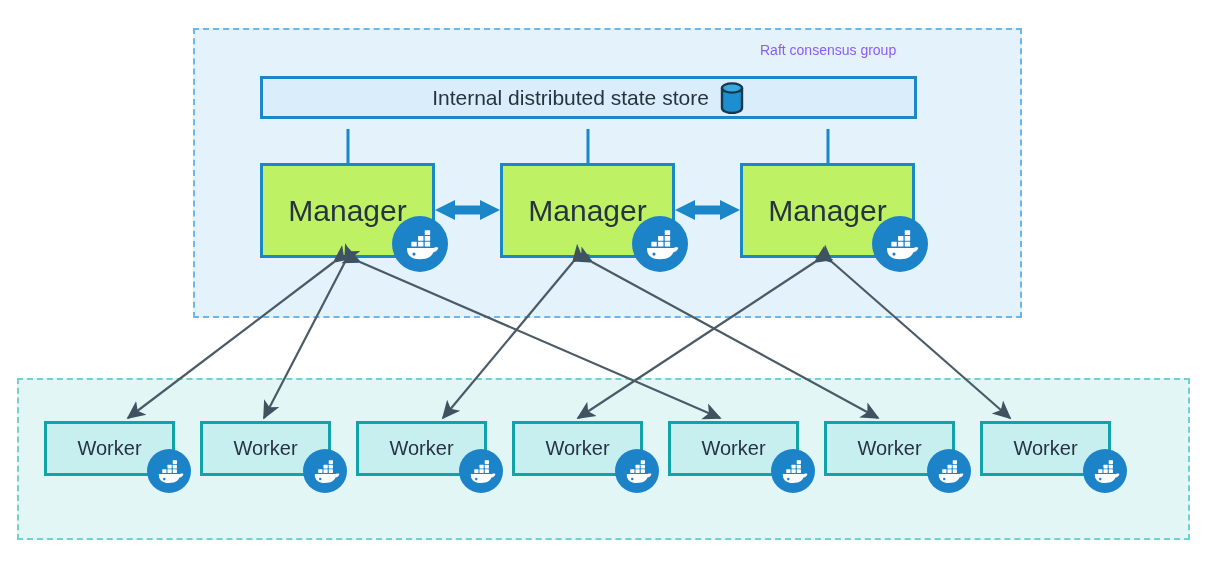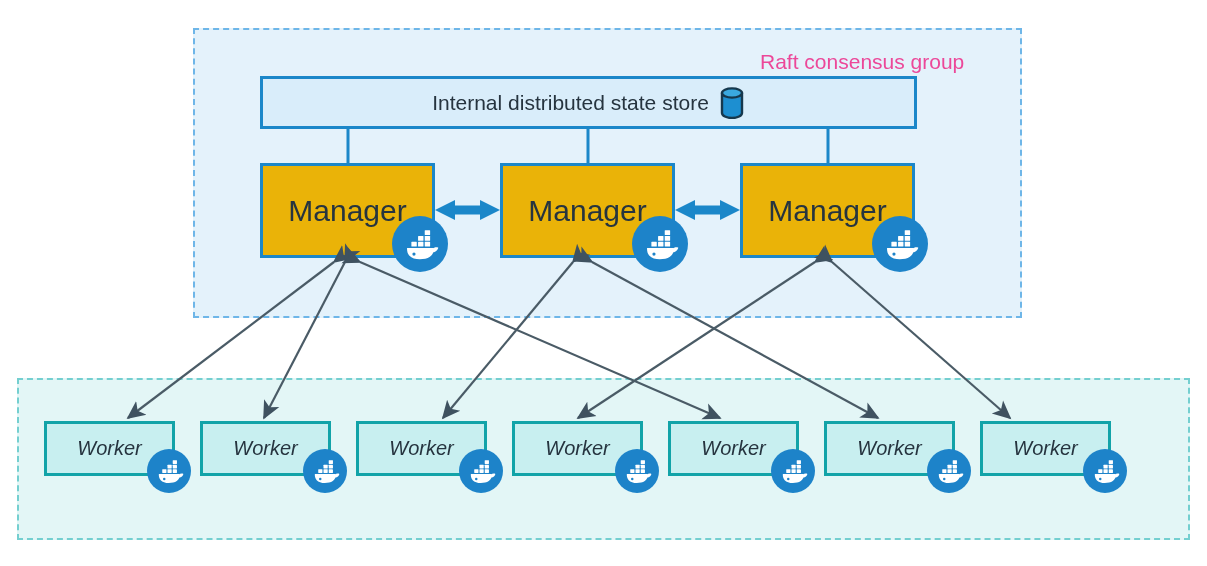--- a/index.html
+++ b/index.html
@@ -10,43 +10,43 @@
   #raft-region{
     left:193px;top:28px;width:829px;height:290px;
     background:#e4f2fb;border:2.5px dashed #6eb6e8;
   }
   #gossip-region{
     left:17px;top:378px;width:1173px;height:162px;
     background:#e3f6f6;border:2.5px dashed #74cfd0;
   }
 
   .region-label{
-    position:absolute;color:#ec4899;font-size:21px;white-space:nowrap;margin-top:8px;
+    position:absolute;color:#8b5cf6;font-size:14px;white-space:nowrap;
   }
   #raft-label{left:760px;top:42px;}
   #gossip-label{left:1009px;top:497px;}
 
   .nodebox{position:absolute;box-sizing:border-box;display:flex;align-items:center;justify-content:center;}
 
   #store-box{
-    left:260px;top:76px;width:657px;height:53px;
+    left:260px;top:76px;width:657px;height:43px;
     background:#d9edfa;border:3px solid #1b87c9;
   }
   #store-inner{display:flex;align-items:center;gap:10px;}
   #store-label{color:#26343f;font-size:21px;white-space:nowrap;}
 
   .manager-box{
     width:175px;height:95px;top:163px;
-    background:#eab308;border:3px solid #1b87c9;
+    background:#bef264;border:3px solid #1b87c9;
   }
   .manager-label{color:#26343f;font-size:30px;}
 
   .worker-box{
     width:131px;height:55px;top:421px;
-    background:#c8eff0;border:3px solid #12a3a8;font-style:italic;
+    background:#c8eff0;border:3px solid #12a3a8;
   }
   .worker-label{color:#26343f;font-size:20px;}
 
   .docker-badge{position:absolute;width:52px;height:52px;}
 
   svg.layer{position:absolute;left:0;top:0;width:1207px;height:566px;pointer-events:none;}
   #connector-layer{z-index:2;}
   #crosslink-layer{z-index:3;}
   .conn{stroke:#1b87c9;stroke-width:3;fill:none;}
   .mlink{stroke:#1b87c9;stroke-width:9;fill:none;}

